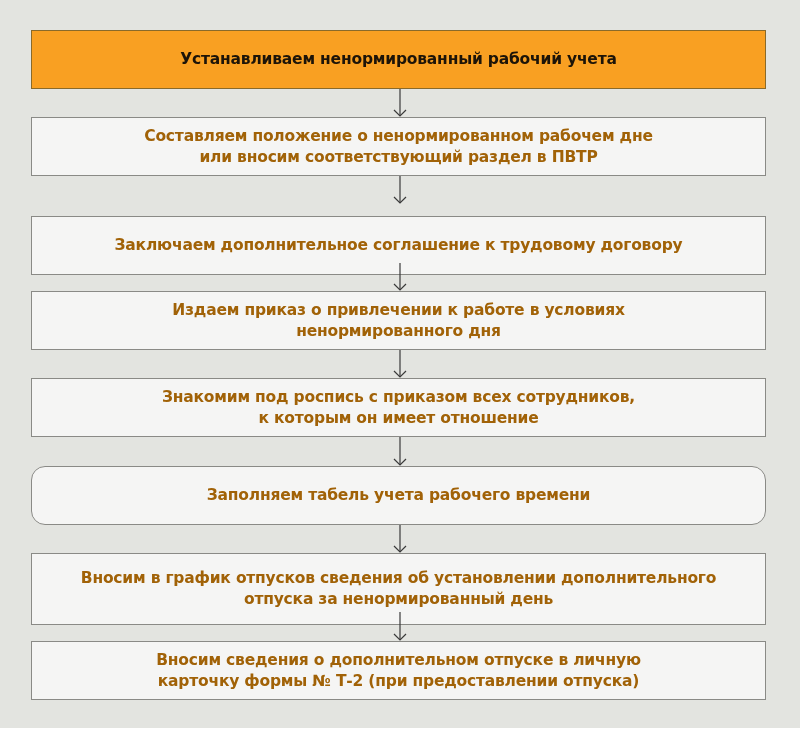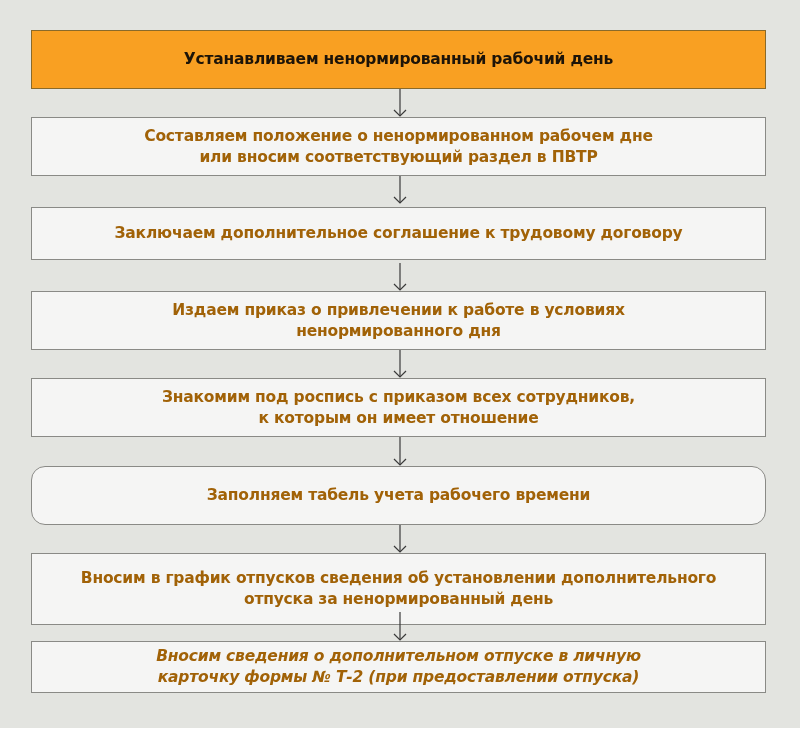--- a/index.html
+++ b/index.html
@@ -32,40 +32,40 @@
     .arrow {
       position: absolute; left: 390px; width: 20px;
     }
     .arrow svg { display: block; }
   </style>
 </head>
 <body>
 
 <div class="canvas">
 
-  <div class="box first" style="top:30px;height:59px;">Устанавливаем ненормированный рабочий день</div>
+  <div class="box first" style="top:30px;height:59px;">Устанавливаем ненормированный рабочий учета</div>
 
   <div class="arrow" style="top:89px;height:28px;">
     <svg width="20" height="28" viewBox="0 0 20 28">
         <line x1="10" y1="0" x2="10" y2="27" stroke="#3a3a3a" stroke-width="1.2"></line>
         <polyline points="4,21 10,27 16,21" fill="none" stroke="#3a3a3a" stroke-width="1.2"></polyline>
       </svg>
   </div>
 
   <div class="box" style="top:117px;height:59px;">Составляем положение о ненормированном рабочем дне
 или вносим соответствующий раздел в ПВТР</div>
 
   <div class="arrow" style="top:176px;height:28px;">
     <svg width="20" height="28" viewBox="0 0 20 28">
         <line x1="10" y1="0" x2="10" y2="27" stroke="#3a3a3a" stroke-width="1.2"></line>
         <polyline points="4,21 10,27 16,21" fill="none" stroke="#3a3a3a" stroke-width="1.2"></polyline>
       </svg>
   </div>
 
-  <div class="box" style="top:207px;height:53px;">Заключаем дополнительное соглашение к трудовому договору</div>
+  <div class="box" style="top:216px;height:59px;">Заключаем дополнительное соглашение к трудовому договору</div>
 
   <div class="arrow" style="top:263px;height:28px;">
     <svg width="20" height="28" viewBox="0 0 20 28">
         <line x1="10" y1="0" x2="10" y2="27" stroke="#3a3a3a" stroke-width="1.2"></line>
         <polyline points="4,21 10,27 16,21" fill="none" stroke="#3a3a3a" stroke-width="1.2"></polyline>
       </svg>
   </div>
 
   <div class="box" style="top:291px;height:59px;">Издаем приказ о привлечении к работе в условиях
 ненормированного дня</div>
@@ -99,16 +99,16 @@
   <div class="box" style="top:553px;height:72px;">Вносим в график отпусков сведения об установлении дополнительного
 отпуска за ненормированный день</div>
 
   <div class="arrow" style="top:612px;height:29px;">
     <svg width="20" height="29" viewBox="0 0 20 29">
         <line x1="10" y1="0" x2="10" y2="28" stroke="#3a3a3a" stroke-width="1.2"></line>
         <polyline points="4,22 10,28 16,22" fill="none" stroke="#3a3a3a" stroke-width="1.2"></polyline>
       </svg>
   </div>
 
-  <div class="box" style="top:641px;height:52px;font-style:italic;">Вносим сведения о дополнительном отпуске в личную
+  <div class="box" style="top:641px;height:59px;">Вносим сведения о дополнительном отпуске в личную
 карточку формы № Т-2 (при предоставлении отпуска)</div>
 
 </div>
 
 </body></html>

